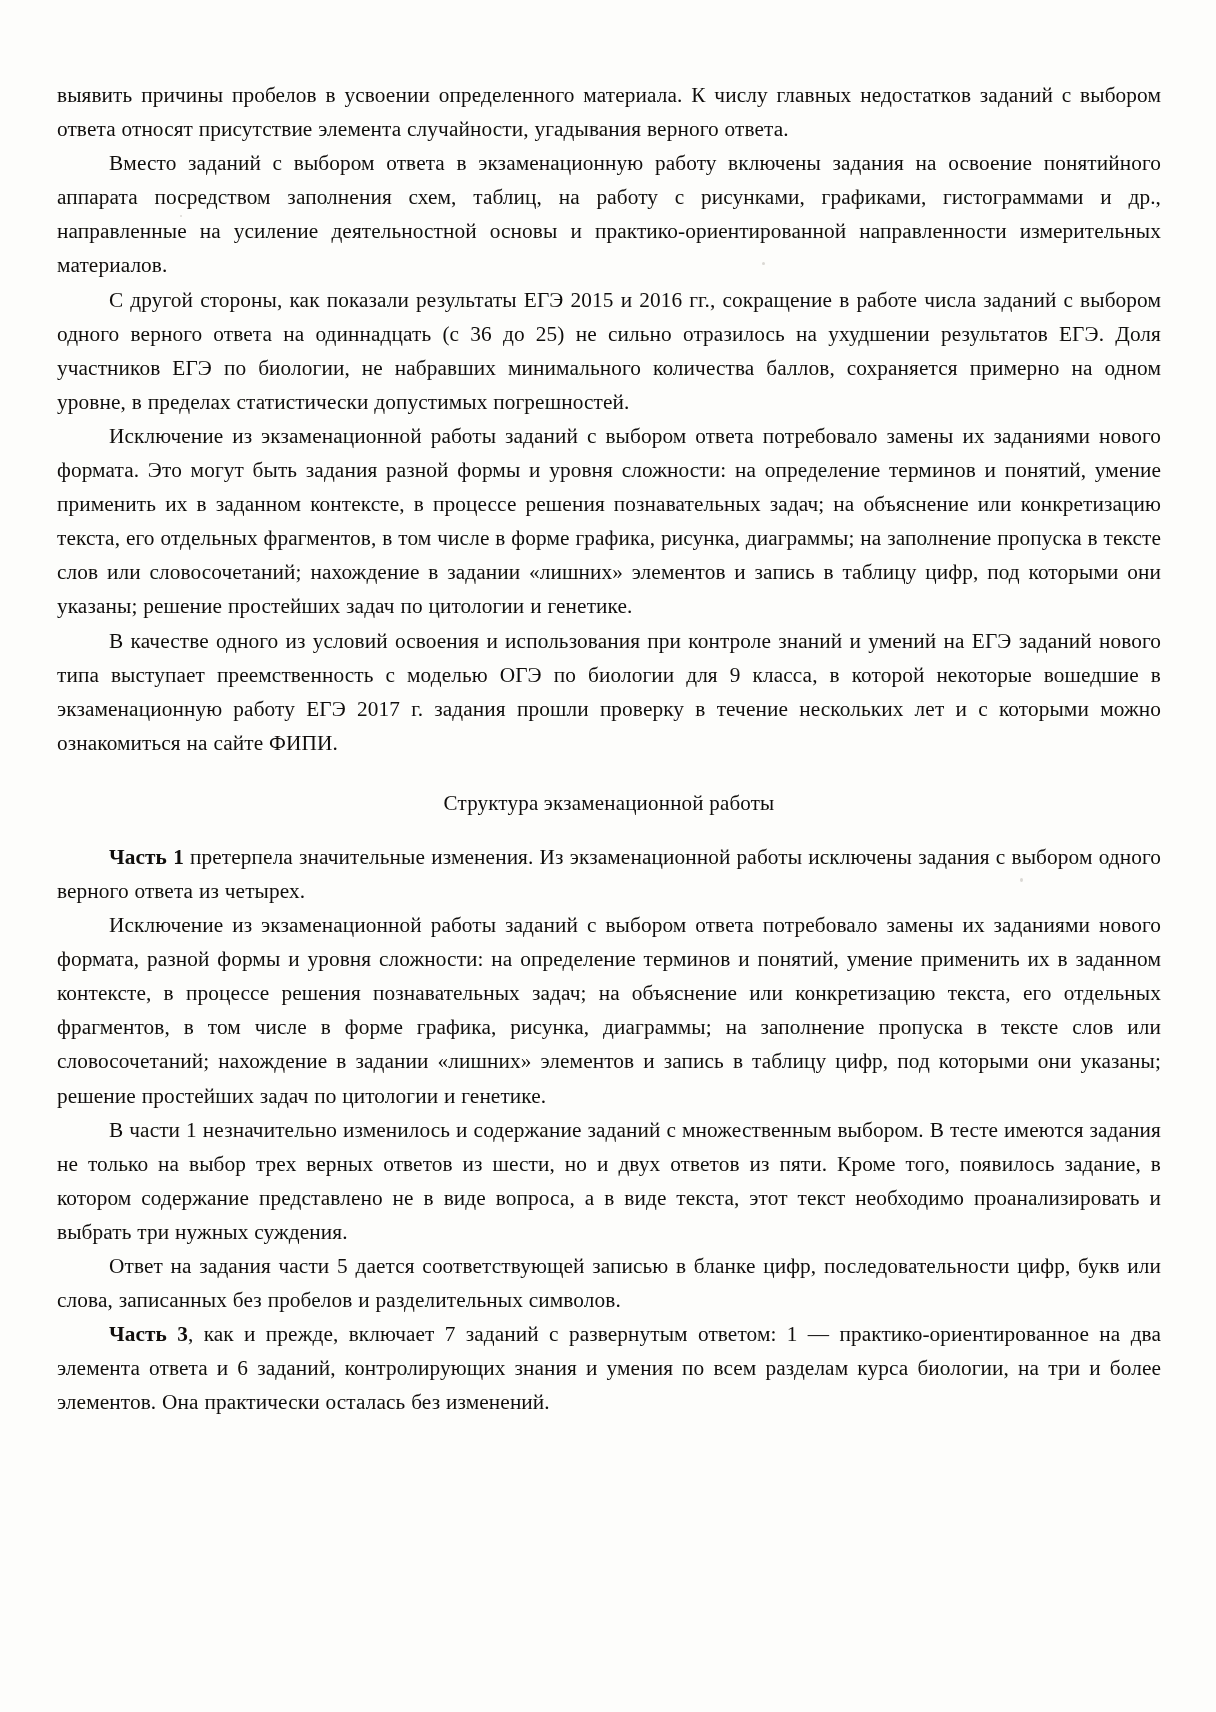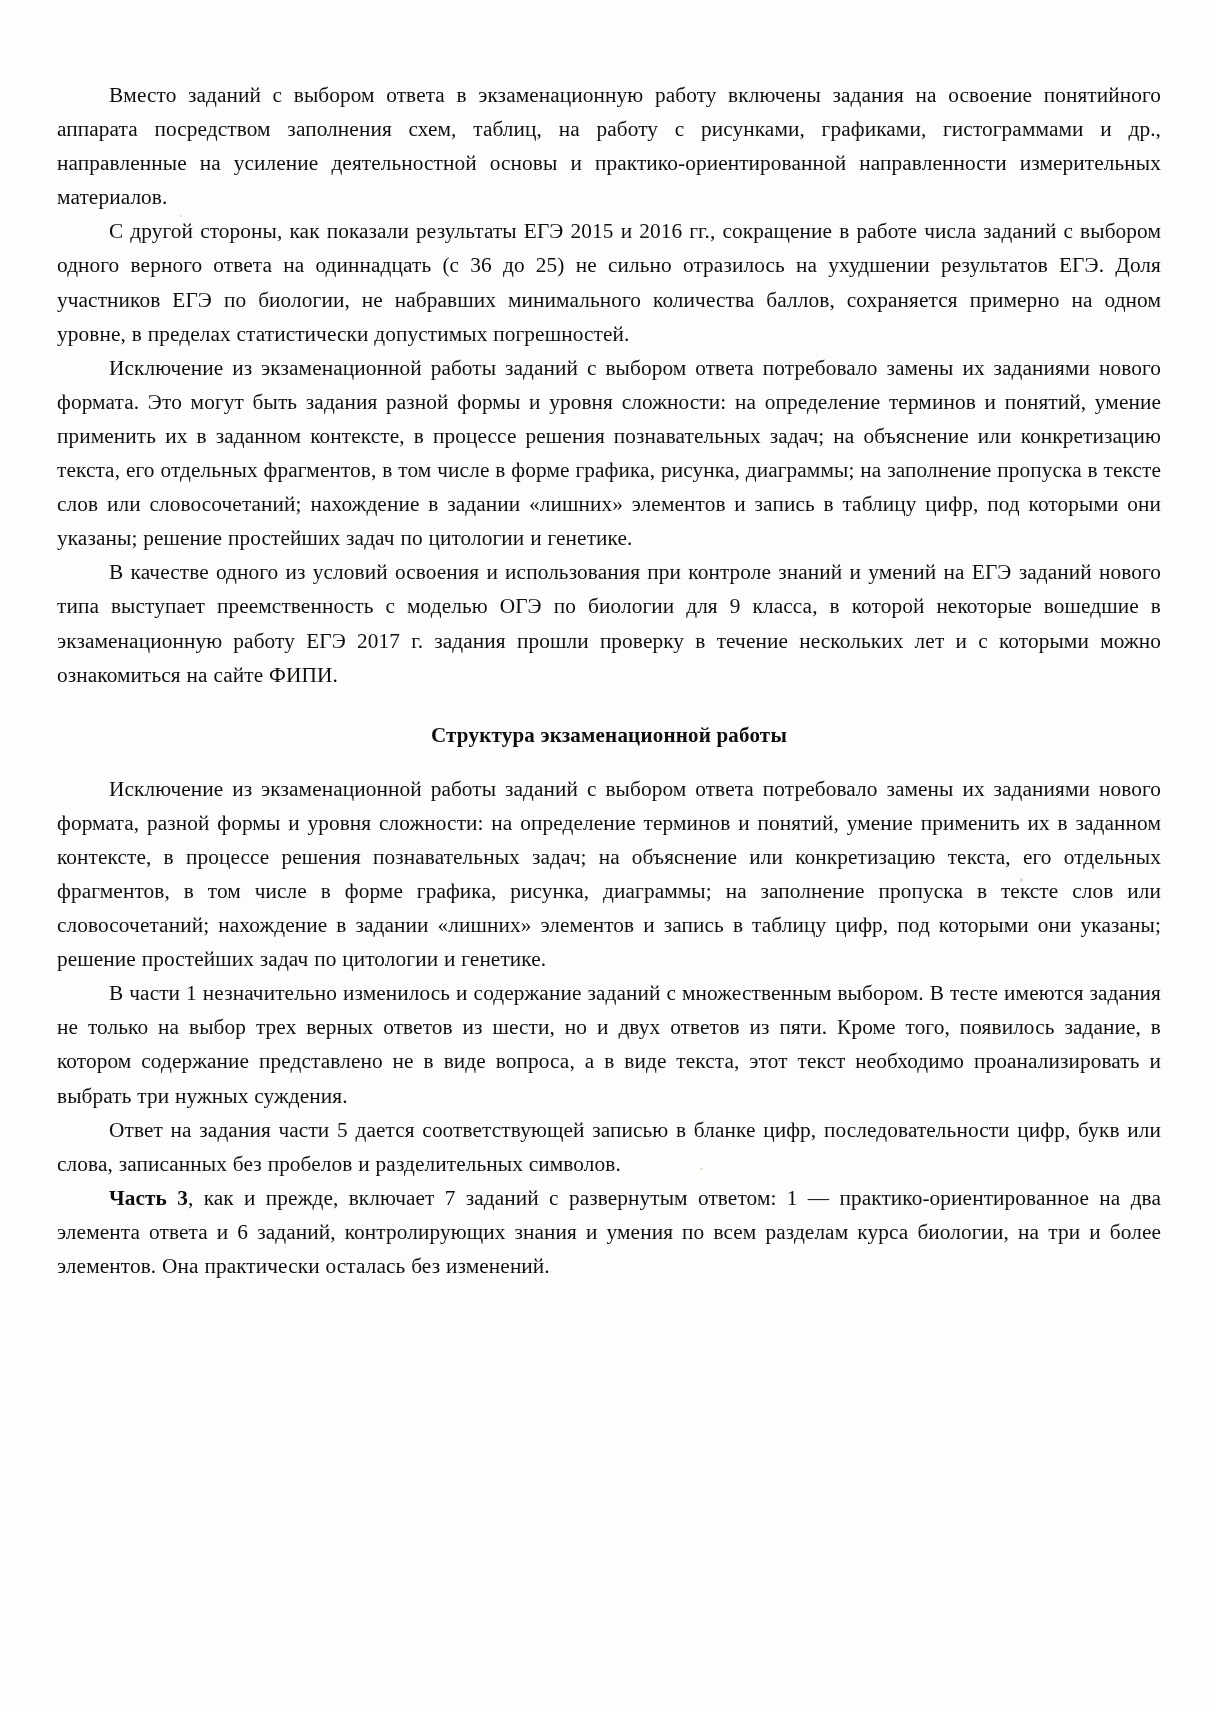--- a/index.html
+++ b/index.html
@@ -36,49 +36,51 @@
     letter-spacing: 0.1px;
     word-spacing: 0.4px;
   }
   p.indent {
     text-indent: 52px;
   }
   .section-title {
     margin: 31px 0 24px 0;
     text-align: center;
     font-size: 21px;
-    font-weight: bold;
+    font-weight: normal;
     letter-spacing: 0.2px;
   }
   .bold {
     font-weight: bold;
   }
   
   .speck {
     position: absolute;
     background: #bdb9b2;
     border-radius: 50%;
     opacity: .55;
   }
 </style>
 </head>
 <body>
 
 <div class="page"></div>
 
 <div class="content">
 
+  <p>выявить причины пробелов в усвоении определенного материала. К числу главных недостатков заданий с выбором ответа относят присутствие элемента случайности, угадывания верного ответа.</p>
   <p class="indent">Вместо заданий с выбором ответа в экзаменационную работу включены задания на освоение понятийного аппарата посредством заполнения схем, таблиц, на работу с рисунками, графиками, гистограммами и др., направленные на усиление деятельностной основы и практико-ориентированной направленности измерительных материалов.</p>
   <p class="indent">С другой стороны, как показали результаты ЕГЭ 2015 и 2016 гг., сокращение в работе числа заданий с выбором одного верного ответа на одиннадцать (с 36 до 25) не сильно отразилось на ухудшении результатов ЕГЭ. Доля участников ЕГЭ по биологии, не набравших минимального количества баллов, сохраняется примерно на одном уровне, в пределах статистически допустимых погрешностей.</p>
   <p class="indent">Исключение из экзаменационной работы заданий с выбором ответа потребовало замены их заданиями нового формата. Это могут быть задания разной формы и уровня сложности: на определение терминов и понятий, умение применить их в заданном контексте, в процессе решения познавательных задач; на объяснение или конкретизацию текста, его отдельных фрагментов, в том числе в форме графика, рисунка, диаграммы; на заполнение пропуска в тексте слов или словосочетаний; нахождение в задании «лишних» элементов и запись в таблицу цифр, под которыми они указаны; решение простейших задач по цитологии и генетике.</p>
   <p class="indent">В качестве одного из условий освоения и использования при контроле знаний и умений на ЕГЭ заданий нового типа выступает преемственность с моделью ОГЭ по биологии для 9 класса, в которой некоторые вошедшие в экзаменационную работу ЕГЭ 2017 г. задания прошли проверку в течение нескольких лет и с которыми можно ознакомиться на сайте ФИПИ.</p>
 
   <div class="section-title">Структура экзаменационной работы</div>
 
 
+  <p class="indent"><span class="bold">Часть 1</span><span> претерпела значительные изменения. Из экзаменационной работы исключены задания с выбором одного верного ответа из четырех.</span></p>
 
   <p class="indent">Исключение из экзаменационной работы заданий с выбором ответа потребовало замены их заданиями нового формата, разной формы и уровня сложности: на определение терминов и понятий, умение применить их в заданном контексте, в процессе решения познавательных задач; на объяснение или конкретизацию текста, его отдельных фрагментов, в том числе в форме графика, рисунка, диаграммы; на заполнение пропуска в тексте слов или словосочетаний; нахождение в задании «лишних» элементов и запись в таблицу цифр, под которыми они указаны; решение простейших задач по цитологии и генетике.</p>
   <p class="indent">В части 1 незначительно изменилось и содержание заданий с множественным выбором. В тесте имеются задания не только на выбор трех верных ответов из шести, но и двух ответов из пяти. Кроме того, появилось задание, в котором содержание представлено не в виде вопроса, а в виде текста, этот текст необходимо проанализировать и выбрать три нужных суждения.</p>
   <p class="indent">Ответ на задания части 5 дается соответствующей записью в бланке цифр, последовательности цифр, букв или слова, записанных без пробелов и разделительных символов.</p>
 
   <p class="indent"><span class="bold">Часть 3</span><span>, как и прежде, включает 7 заданий с развернутым ответом: 1 — практико-ориентированное на два элемента ответа и 6 заданий, контролирующих знания и умения по всем разделам курса биологии, на три и более элементов. Она практически осталась без изменений.</span></p>
 
 </div>
 
 <div class="speck" style="left:762px;top:262px;width:3px;height:3px;"></div>

